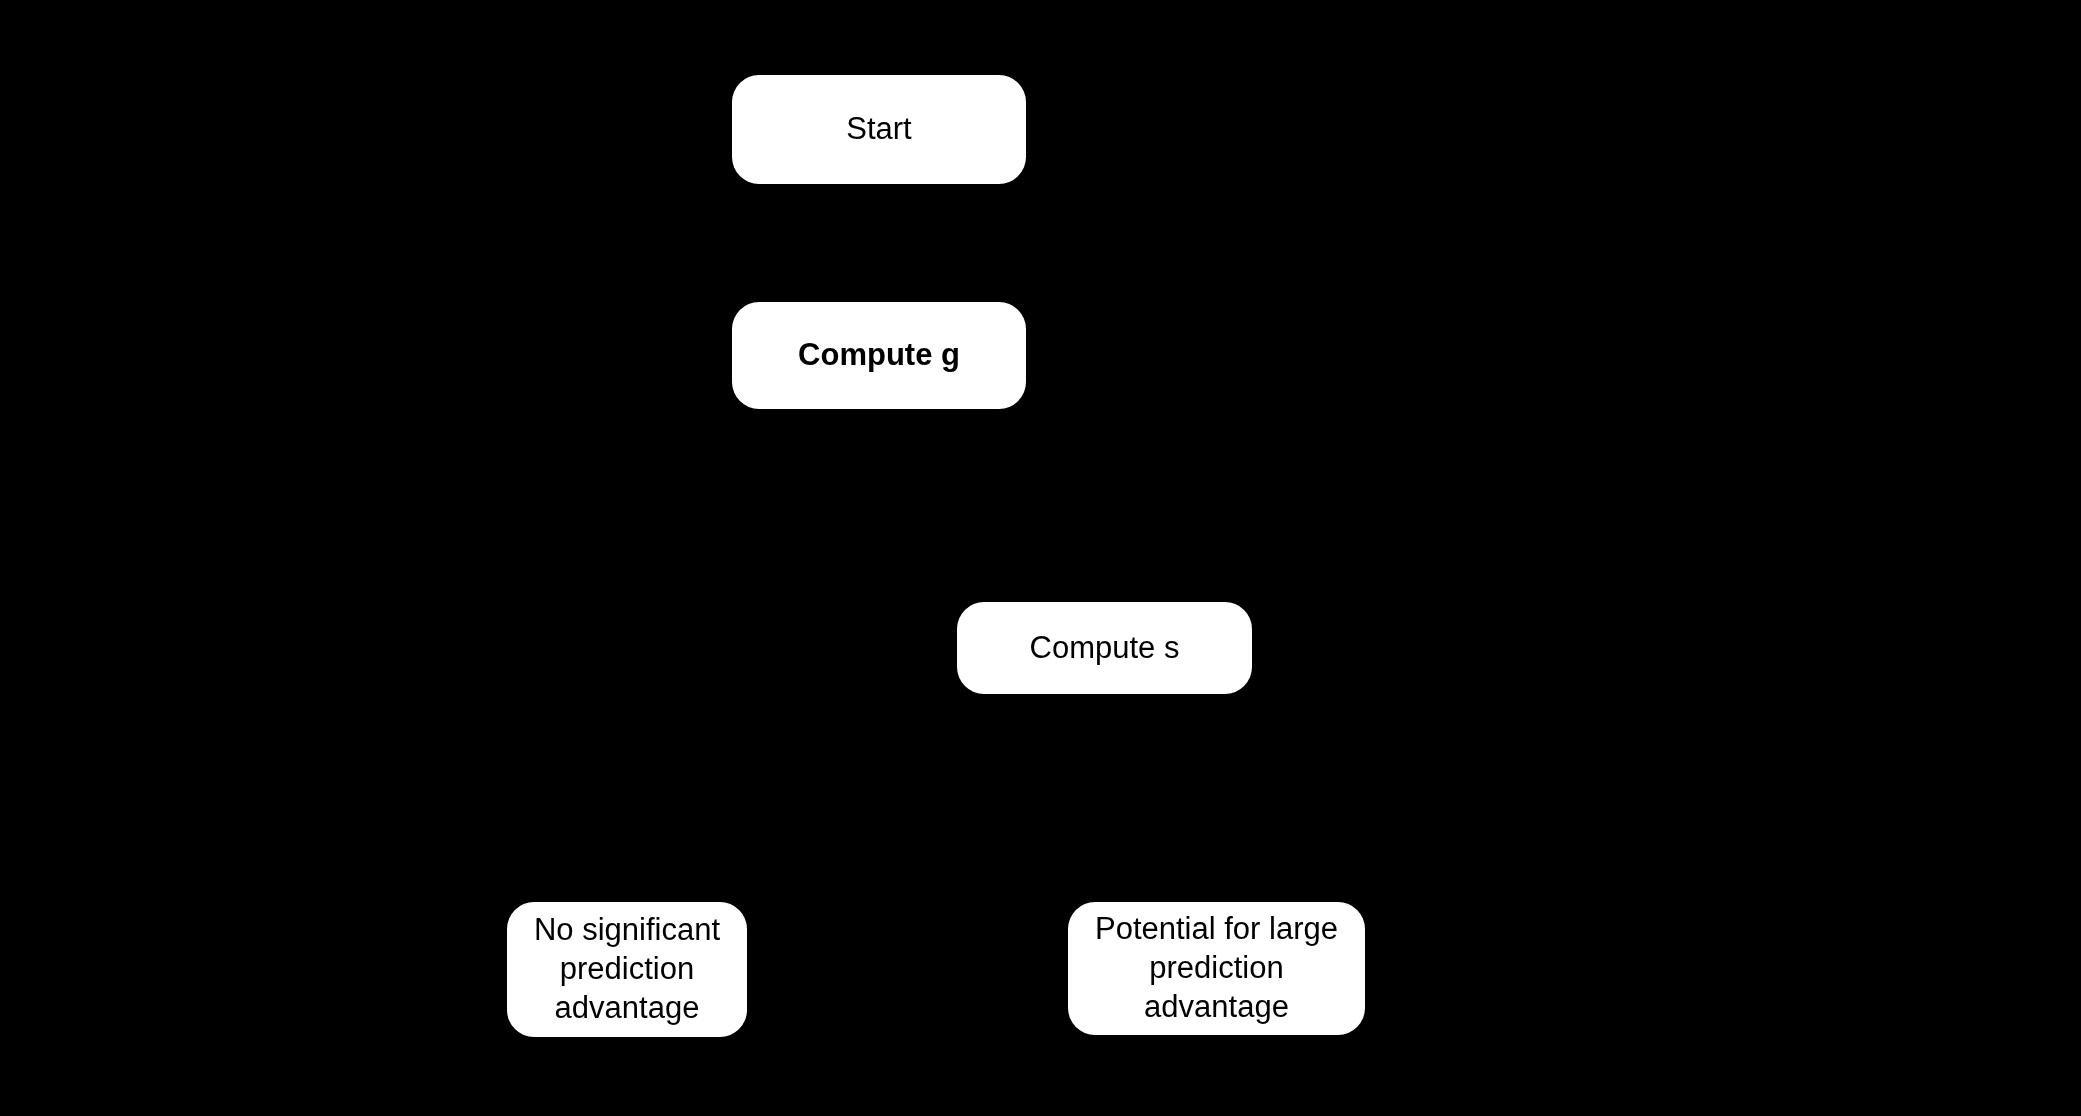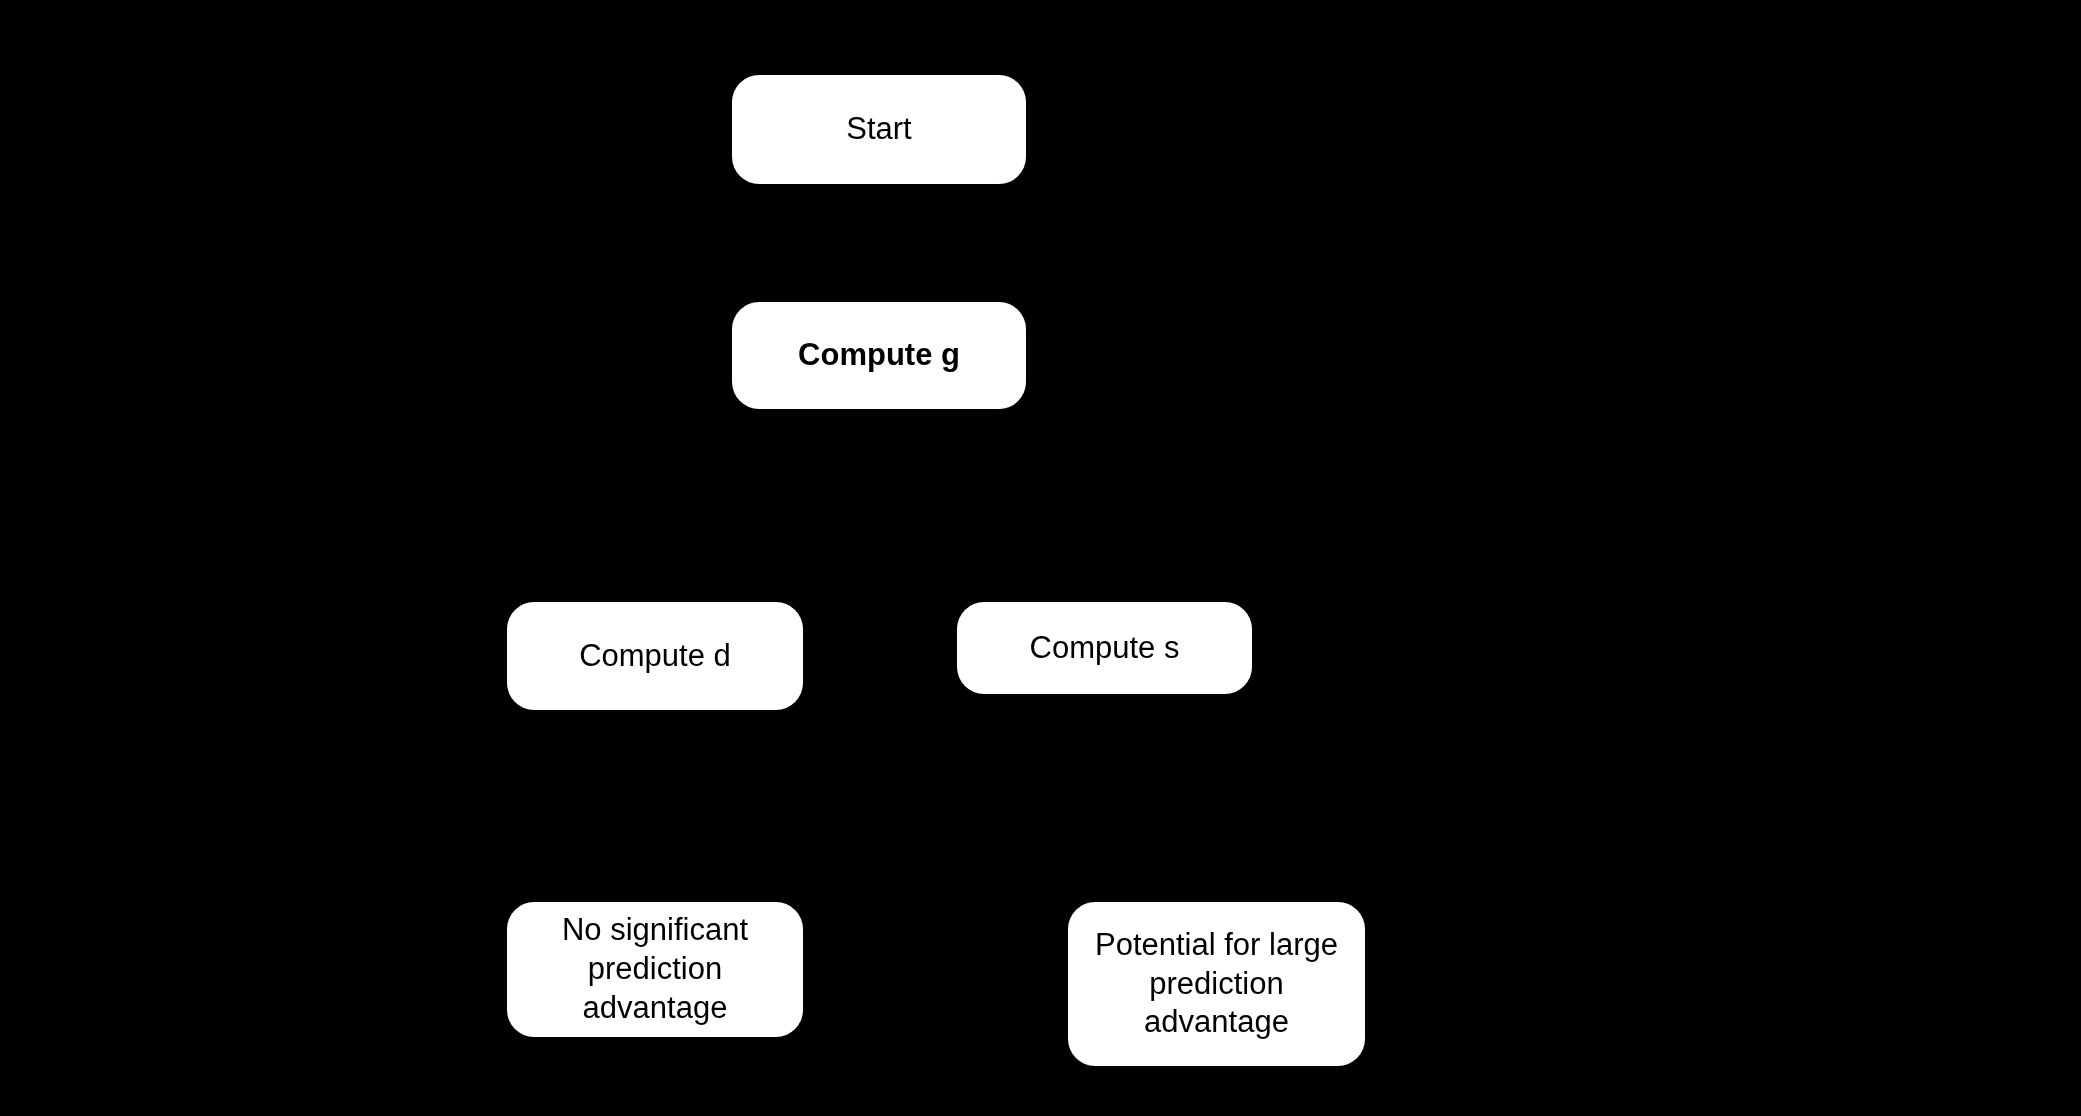--- a/index.html
+++ b/index.html
@@ -28,22 +28,22 @@
     color: #000000;
     font-size: 31px;
     line-height: 1.25;
     box-sizing: border-box;
     padding: 16px 18px;
   }
   #node-start        { left: 732px;  top: 75px;  width: 294px; height: 109px; }
   #node-compute-g    { left: 732px;  top: 302px; width: 294px; height: 107px; font-weight: bold; }
   #node-compute-d    { left: 507px;  top: 602px; width: 296px; height: 108px; }
   #node-compute-s    { left: 957px;  top: 602px; width: 295px; height: 92px; }
-  #node-no-adv       { left: 507px;  top: 902px; width: 296px; height: 135px; }
-  #node-pot-adv      { left: 1068px; top: 902px; width: 297px; height: 164px; }
+  #node-no-adv       { left: 507px;  top: 902px; width: 240px; height: 135px; }
+  #node-pot-adv      { left: 1068px; top: 902px; width: 297px; height: 133px; }
   .arrow-artifact {
     position: absolute;
     left: 982px;
     top: 703px;
     width: 12px;
     height: 7px;
     background: #000000;
     border-radius: 6px 6px 0 0;
   }
 </style>
@@ -53,23 +53,20 @@
 <div class="canvas">
 
   <div class="node" id="node-start">
     <span class="node-label">Start</span>
   </div>
 
   <div class="node" id="node-compute-g">
     <span class="node-label">Compute g</span>
   </div>
 
-  <div class="node" id="node-compute-d">
-    <span class="node-label">Compute d</span>
-  </div>
 
   <div class="node" id="node-compute-s">
     <span class="node-label">Compute s</span>
   </div>
 
   <div class="arrow-artifact"></div>
 
   <div class="node" id="node-no-adv">
     <span class="node-label">No significant prediction advantage</span>
   </div>

